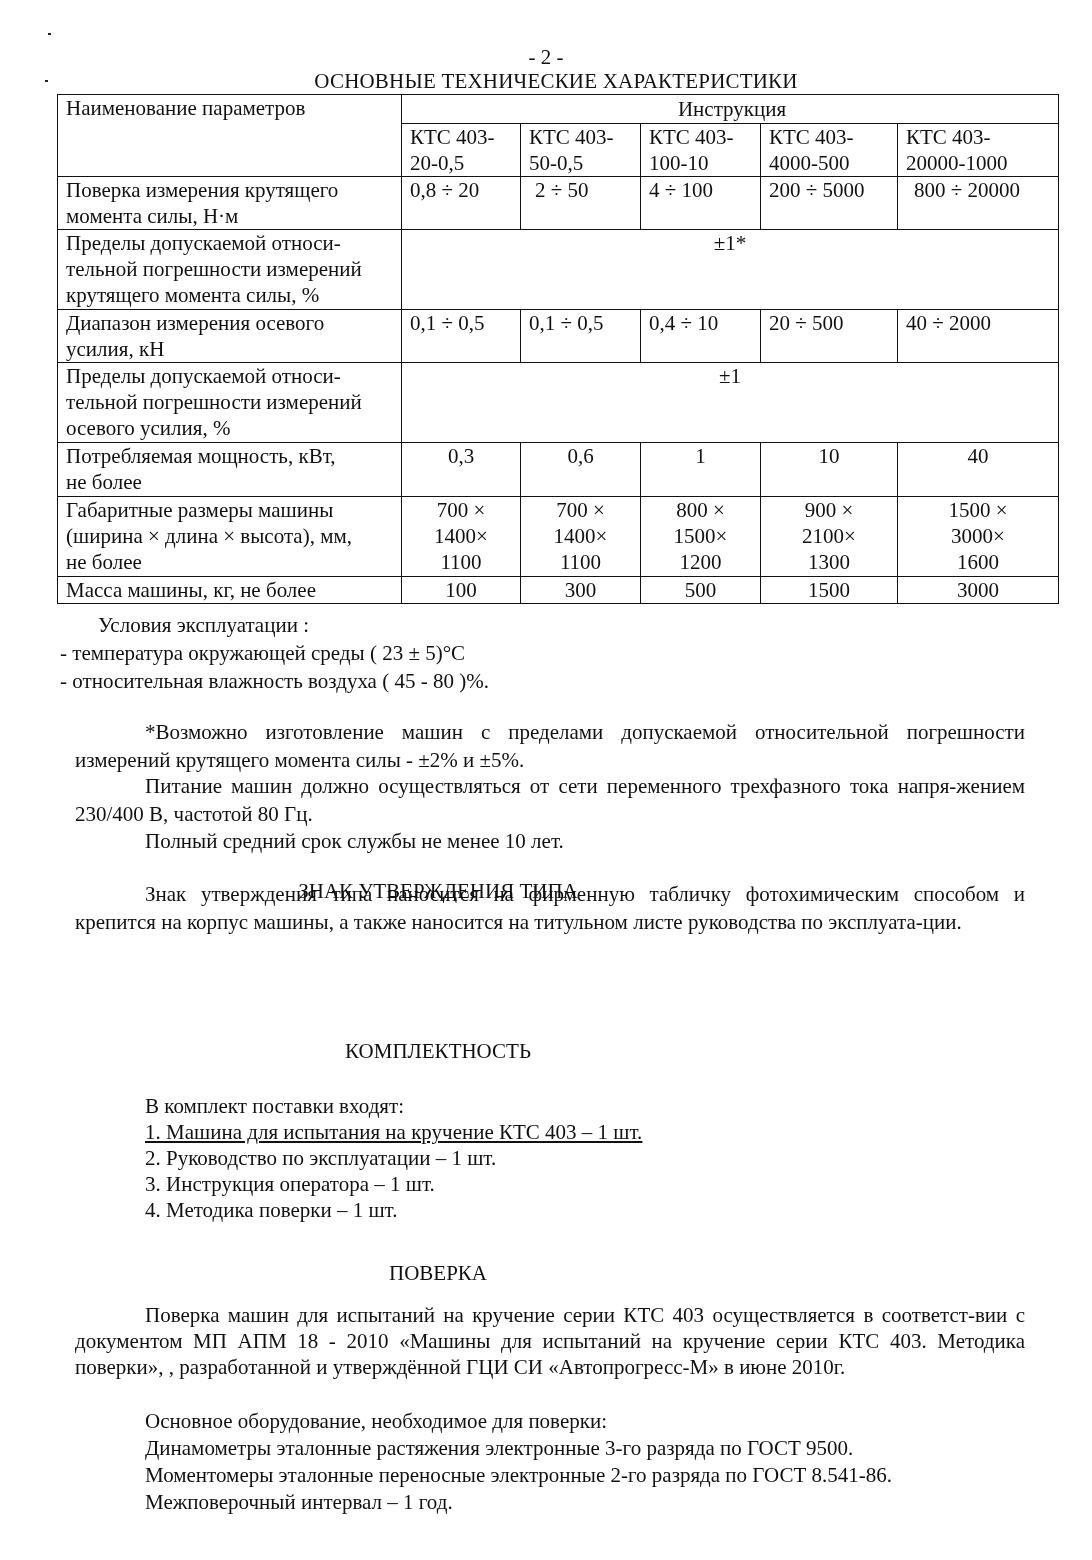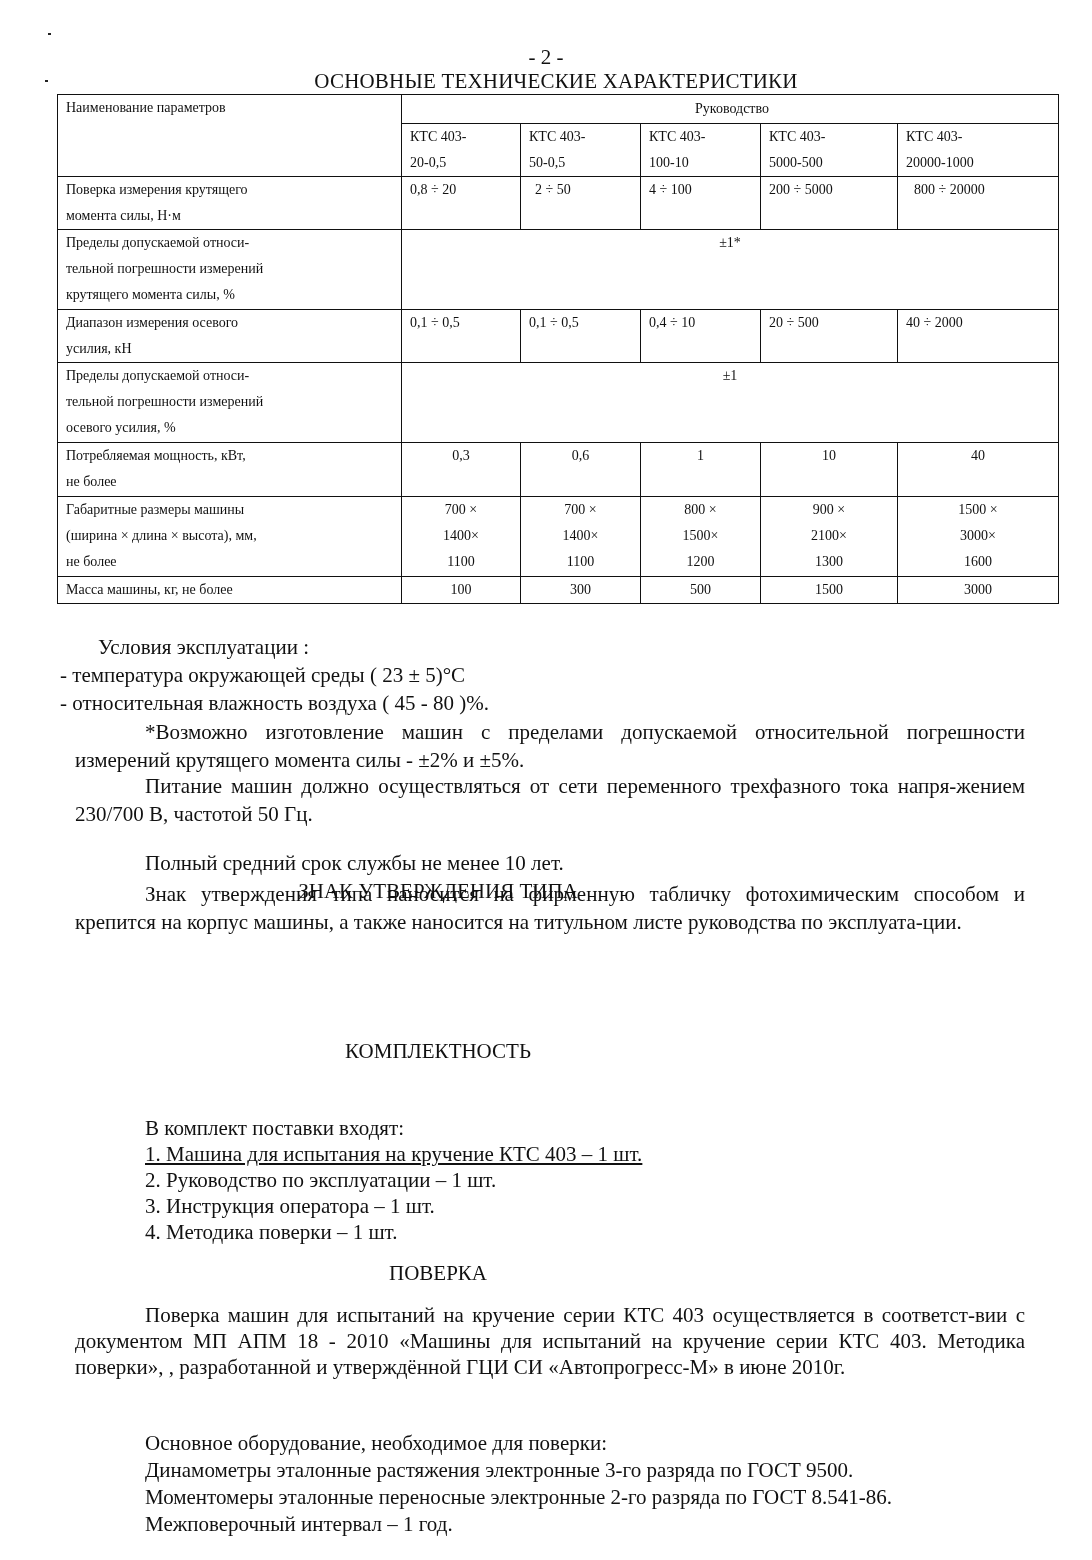--- a/index.html
+++ b/index.html
@@ -7,31 +7,31 @@
     width: 1092px; height: 1560px; position: relative; overflow: hidden;
     font-family: "Liberation Serif", "DejaVu Serif", serif;
     color: #111111; font-size: 21px; line-height: 26px;
   }
   .dot { position: absolute; width: 3px; height: 2px; background: #222; }
   .page-num { position: absolute; top: 44px; left: 0; width: 1092px; text-align: center; font-size: 21px; }
   .main-title { position: absolute; top: 68px; left: 0; width: 1112px; text-align: center; font-size: 21px; letter-spacing: 0.2px; }
   table.spec {
     position: absolute; top: 94px; left: 57px; width: 1001px;
     border-collapse: collapse; table-layout: fixed;
-    font-size: 14px; line-height: 26px;
+    font-size: 21px; line-height: 26px;
   }
   table.spec td {
     border: 1.5px solid #111; vertical-align: top;
     padding: 0 4px 0 8px; overflow: hidden;
   }
   table.spec td.c { text-align: center; padding: 0 2px; }
   table.spec td.hdrmod { text-align: center; line-height: 28px; }
   .para { position: absolute; left: 75px; width: 950px; text-align: justify; line-height: 28px; }
   .para .indent { display: inline-block; width: 70px; }
-  .line { position: absolute; white-space: nowrap; margin-top: 22px; }
+  .line { position: absolute; white-space: nowrap; }
   .heading { position: absolute; left: 0; width: 876px; text-align: center; }
 </style>
 </head>
 <body>
 
 <div class="dot" style="left:48px;top:33px;"></div>
 <div class="dot" style="left:45px;top:80px;"></div>
 
 <div class="page-num">- 2 -</div>
 <div class="main-title">ОСНОВНЫЕ ТЕХНИЧЕСКИЕ ХАРАКТЕРИСТИКИ</div>
@@ -41,27 +41,27 @@
     <col style="width:344px">
       <col style="width:119px">
       <col style="width:120px">
       <col style="width:120px">
       <col style="width:137px">
       <col style="width:161px">
   </colgroup>
   <tbody>
       <tr style="height:28px">
     <td rowspan="2"><span>Наименование параметров</span></td>
-    <td colspan="5" class="hdrmod"><span>Руководство</span></td>
+    <td colspan="5" class="hdrmod"><span>Инструкция</span></td>
   </tr>
   <tr style="height:52px">
     <td><span>КТС 403-</span><br><span>20-0,5</span></td>
     <td><span>КТС 403-</span><br><span>50-0,5</span></td>
     <td><span>КТС 403-</span><br><span>100-10</span></td>
-    <td><span>КТС 403-</span><br><span>5000-500</span></td>
+    <td><span>КТС 403-</span><br><span>4000-500</span></td>
     <td><span>КТС 403-</span><br><span>20000-1000</span></td>
   </tr>
 
   <tr style="height:52px">
     <td><span>Поверка измерения крутящего</span><br><span>момента силы, Н·м</span></td>
     <td><span>0,8 ÷ 20</span></td>
     <td style="padding-left:14px"><span>2 ÷ 50</span></td>
     <td style=""><span>4 ÷ 100</span></td>
     <td><span>200 ÷ 5000</span></td>
     <td style="padding-left:16px"><span>800 ÷ 20000</span></td>
@@ -113,21 +113,21 @@
     <td class="c"><span>3000</span></td>
   </tr>
 </tbody>
   </table>
 
 <div class="line" style="left:98px;top:612px;">Условия эксплуатации :</div>
 <div class="line" style="left:60px;top:640px;">- температура окружающей среды ( 23 ± 5)°С</div>
 <div class="line" style="left:60px;top:668px;">-  относительная влажность воздуха ( 45 - 80 )%.</div>
 
 <div class="para" style="top:718px;"><span class="indent"></span><span>*Возможно изготовление машин с пределами  допускаемой относительной погрешности измерений  крутящего момента силы -  ±2%  и  ±5%.</span></div>
-<div class="para" style="top:772px;"><span class="indent"></span><span>Питание машин должно осуществляться от сети переменного трехфазного тока напря-жением 230/700 В, частотой 50 Гц.</span></div>
+<div class="para" style="top:772px;"><span class="indent"></span><span>Питание машин должно осуществляться от сети переменного трехфазного тока напря-жением 230/400 В, частотой 80 Гц.</span></div>
 <div class="line" style="left:145px;top:828px;">Полный средний срок службы не менее 10 лет.</div>
 
 <div class="heading" style="top:878px;">ЗНАК УТВЕРЖДЕНИЯ ТИПА</div>
 <div class="para" style="top:880px;"><span class="indent"></span><span>Знак утверждения типа наносится на фирменную табличку фотохимическим способом и крепится на корпус машины, а также наносится на титульном листе руководства по эксплуата-ции.</span></div>
 
 <div class="heading" style="top:1038px;">КОМПЛЕКТНОСТЬ</div>
 <div class="line" style="left:145px;top:1093px;">В комплект поставки входят:</div>
 <div class="line" style="left:145px;top:1119px;text-decoration:underline;">1. Машина для испытания на кручение КТС 403 – 1 шт.</div>
 <div class="line" style="left:145px;top:1145px;">2. Руководство по эксплуатации – 1 шт.</div>
 <div class="line" style="left:145px;top:1171px;">3. Инструкция оператора – 1 шт.</div>

